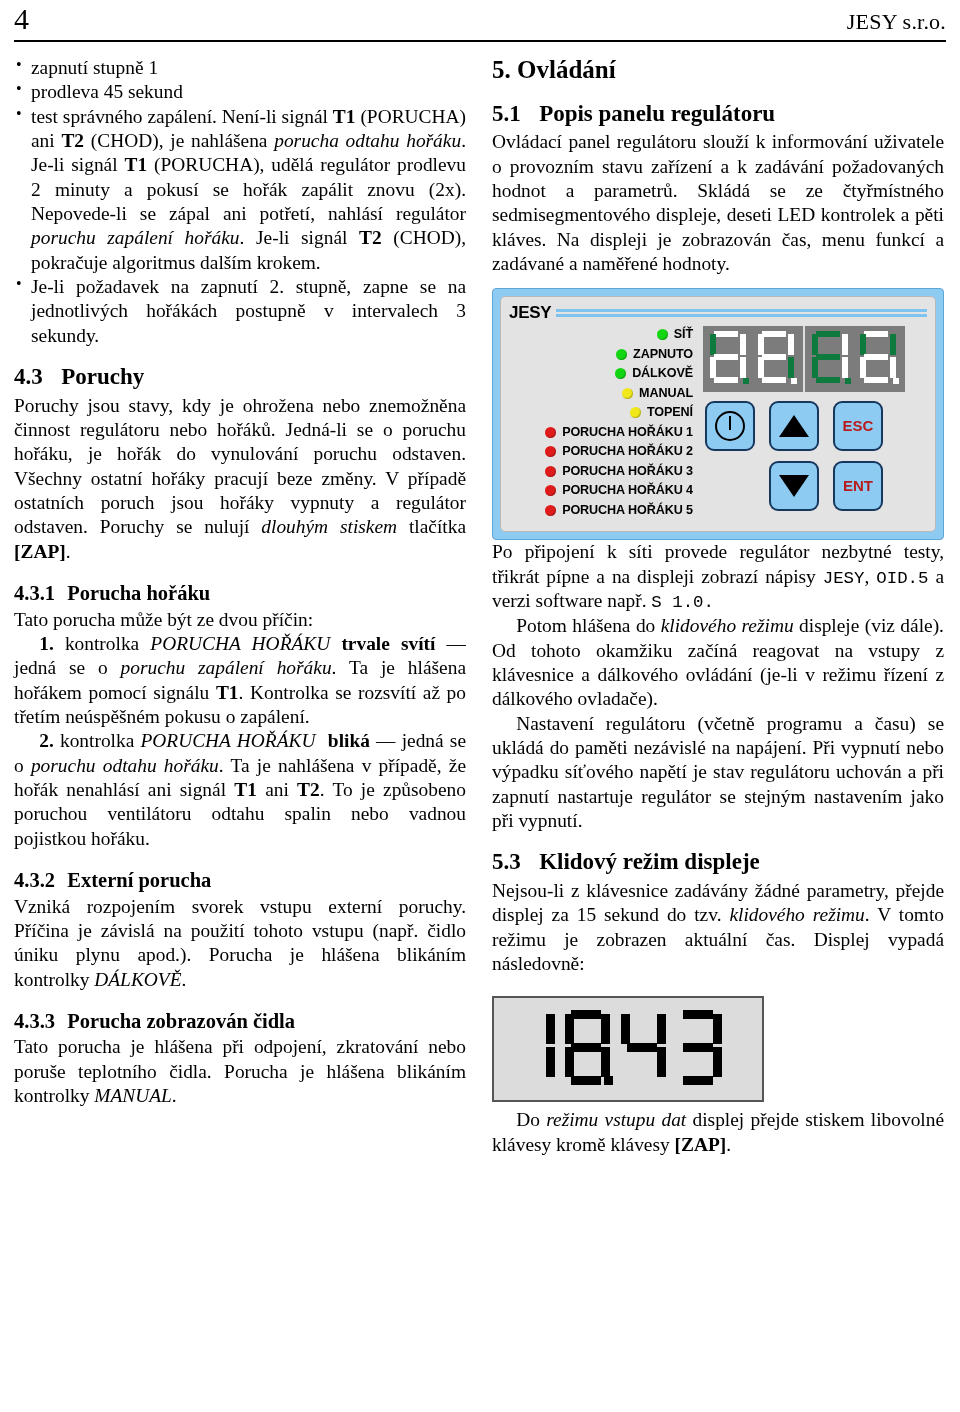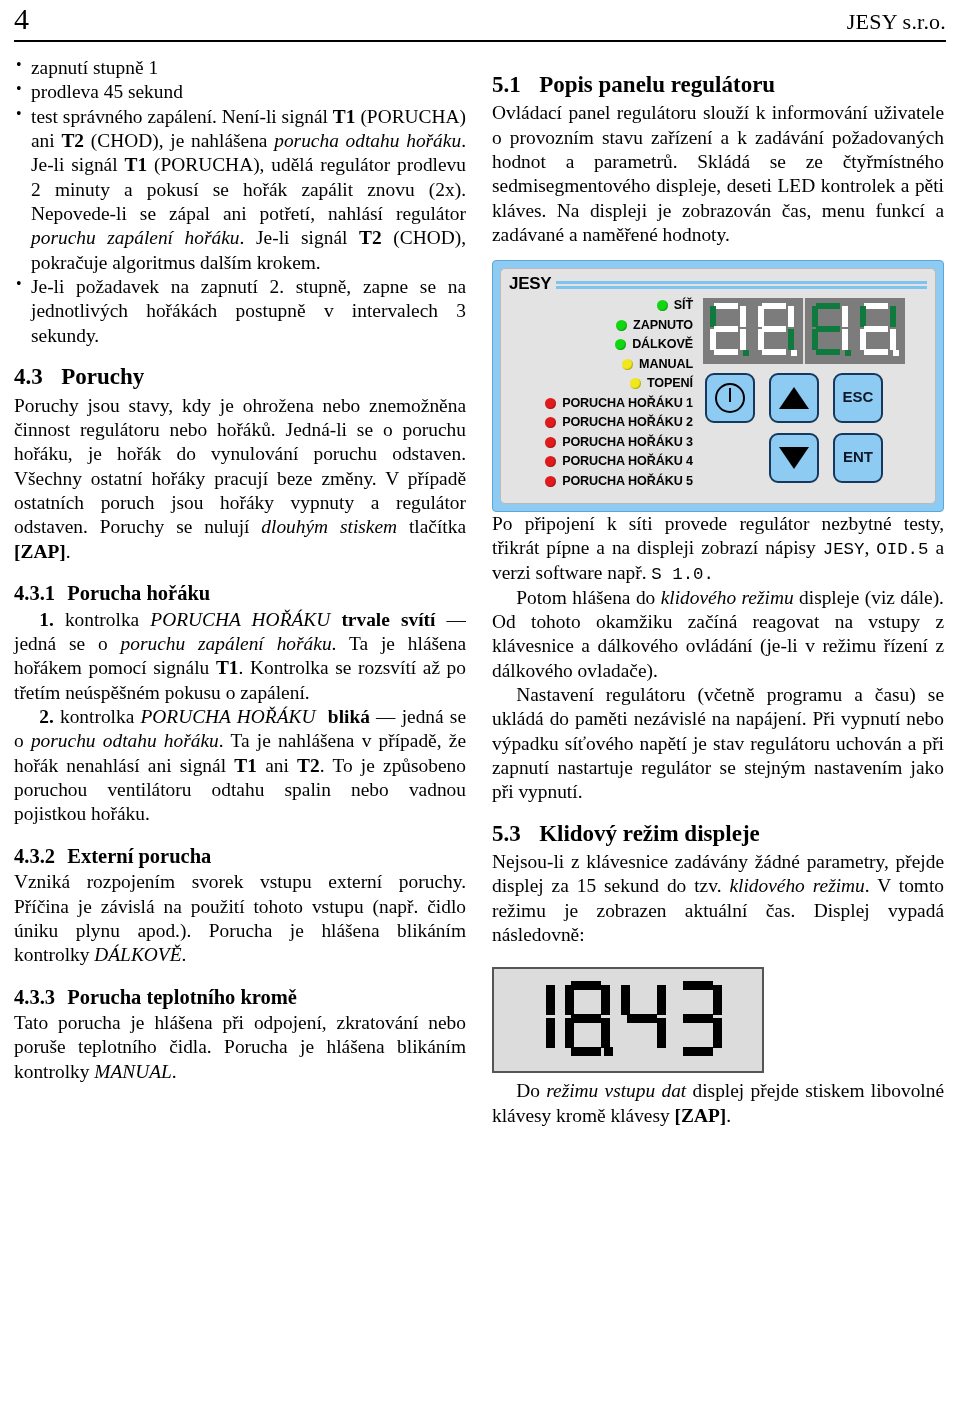--- a/index.html
+++ b/index.html
@@ -275,21 +275,21 @@
     background: #8ecbf2;
     border: 2px solid #15385c;
     border-radius: 9px;
     display: flex;
     align-items: center;
     justify-content: center;
     box-sizing: border-box;
     font-family: "Liberation Sans", sans-serif;
     font-weight: bold;
     font-size: 15px;
-    color: #0f172a;
+    color: #b91c1c;
   }
   .key.spacer { visibility: hidden; border: none; background: none; }
   .power-glyph {
     width: 26px; height: 26px;
     border: 2px solid #000;
     border-radius: 50%;
     position: relative;
   }
   .power-glyph::after {
     content: "";
@@ -379,40 +379,44 @@
       </ul>
 
       <h3 class="sub">
         <span class="nm">4.3</span><span>Poruchy</span>
       </h3>
       <p class="body"><span>Poruchy jsou stavy, kdy je ohrožena nebo znemožněna činnost regulátoru nebo hořáků. Jedná-li se o poruchu hořáku, je hořák do vynulování poruchu odstaven. Všechny ostatní hořáky pracují beze změny. V případě ostatních poruch jsou hořáky vypnuty a regulátor odstaven. Poruchy se nulují </span><i>dlouhým stiskem</i><span> tlačítka </span><b>[ZAP]</b><span>.</span></p>
 
       <h4 class="subsub">
         <span class="nm">4.3.1</span><span>Porucha hořáku</span>
       </h4>
+      <p class="body">Tato porucha může být  ze dvou příčin:</p>
 
       <ol class="num">
         <li><b>1.</b><span> kontrolka </span><i>PORUCHA HOŘÁKU</i><span>&nbsp;</span><b>trvale svítí</b><span> — jedná se o </span><i>poruchu zapálení hořáku</i><span>. Ta je hlášena hořákem pomocí signálu </span><b>T1</b><span>. Kontrolka se rozsvítí až po třetím neúspěšném pokusu o zapálení.</span></li>
         <li><b>2.</b><span> kontrolka </span><i>PORUCHA HOŘÁKU</i><span>&nbsp;&nbsp;</span><b>bliká</b><span> — jedná se o </span><i>poruchu odtahu hořáku</i><span>. Ta je nahlášena v případě, že hořák nenahlásí ani signál </span><b>T1</b><span> ani </span><b>T2</b><span>. To je způsobeno poruchou ventilátoru odtahu spalin nebo vadnou pojistkou hořáku.</span></li>
       </ol>
 
       <h4 class="subsub">
         <span class="nm">4.3.2</span><span>Externí porucha</span>
       </h4>
       <p class="body"><span>Vzniká rozpojením svorek vstupu externí poruchy. Příčina je závislá na použití tohoto vstupu (např. čidlo úniku plynu apod.). Porucha je hlášena blikáním kontrolky </span><i>DÁLKOVĚ</i><span>.</span></p>
 
       <h4 class="subsub">
-        <span class="nm">4.3.3</span><span>Porucha teplotního kromě</span>
+        <span class="nm">4.3.3</span><span>Porucha zobrazován čidla</span>
       </h4>
       <p class="body"><span>Tato porucha je hlášena při odpojení, zkratování nebo poruše teplotního čidla. Porucha je hlášena blikáním kontrolky </span><i>MANUAL</i><span>.</span></p>
 
     </div>
 
     <div class="col right">
 
+      <h2 class="sec top">
+        <span>5.</span><span>&nbsp;</span><span>Ovládání</span>
+      </h2>
 
       <h3 class="sub">
         <span class="nm">5.1</span><span>Popis panelu regulátoru</span>
       </h3>
       <p class="body">Ovládací panel regulátoru slouží k informování uživatele o provozním stavu zařízení a k zadávání požadovaných hodnot a parametrů. Skládá se ze čtyřmístného sedmisegmentového displeje, deseti LED kontrolek a pěti kláves. Na displeji je zobrazován čas, menu funkcí a zadávané a naměřené hodnoty.</p>
 
       <div class="panel-fig">
         <div class="panel-outer">
           <div class="panel-inner">
 

